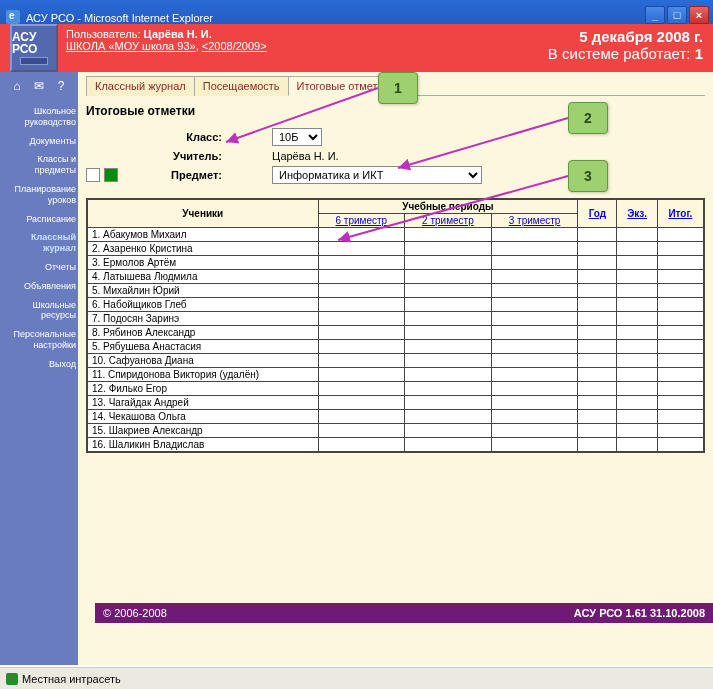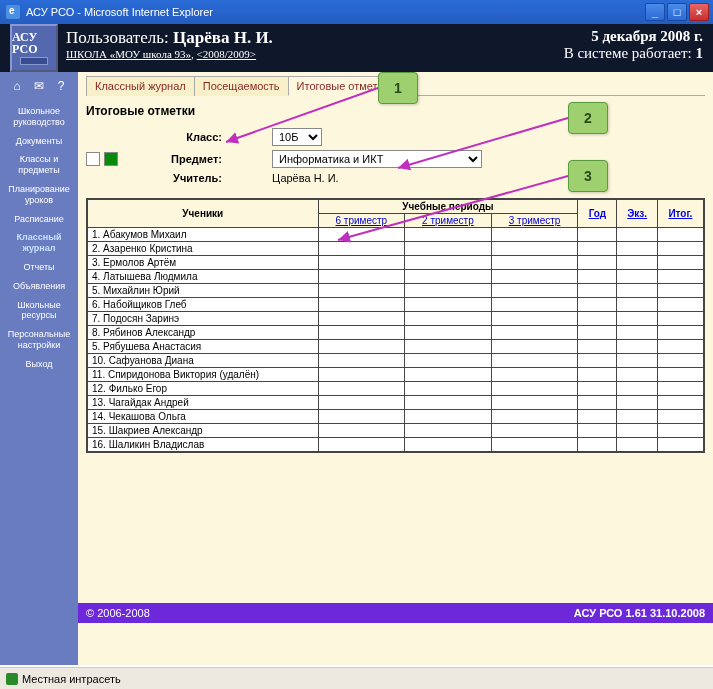--- a/index.html
+++ b/index.html
@@ -1,44 +1,44 @@
 <!DOCTYPE html>
 <html><head>
 <meta charset="utf-8">
 <style>
   * { box-sizing: border-box; margin: 0; padding: 0; }
   body { font-family: Tahoma, Arial, sans-serif; font-size: 11px; background: #fff; width: 713px; height: 689px; overflow: hidden; }
 
   
-  .titlebar { height: 24px; background: linear-gradient(#2a6bd6, #245cc0); display: flex; align-items: center; color: #fff; padding: 0 4px 0 6px; }
+  .titlebar { height: 24px; background: linear-gradient(#2a6bd6, #245cc0); display: flex; align-items: flex-end; color: #fff; padding: 0 4px 0 6px; }
   .titlebar .ie-icon { width: 14px; height: 14px; background: #4a90e2; border-radius: 2px; margin-right: 6px; position: relative; }
   .titlebar .ie-icon::after { content:"e"; color:#fff; font-weight:bold; font-size:10px; position:absolute; top:0; left:3px;}
   .titlebar .title-text { flex: 1; font-size: 11px; }
   .win-btns { display: flex; gap: 2px; }
   .win-btn { width: 20px; height: 18px; border: 1px solid #1a4aa0; border-radius: 2px; display:flex; align-items:center; justify-content:center; color:#fff; font-size:11px; font-weight:bold; background: linear-gradient(#4a8ae8,#2a6bd6);}
   .win-close { background: linear-gradient(#e86565,#c83030); border-color:#a02020;}
 
   
-  .header { background: #0f172a; color: #fff; padding: 4px 10px; height: 48px; display:flex;font-family:Liberation Serif, serif; }
+  .header { background: #ef4444; color: #fff; padding: 4px 10px; height: 48px; display:flex; }
   .logo-box { width: 48px; height: 48px; margin-top:-4px; margin-bottom:-4px; background:#5468b0; border:2px outset #8898d0; display:flex; flex-direction:column; align-items:center; justify-content:center; font-weight:bold; color:#fff; margin-right:8px;}
   .logo-box .l1{font-size:12px;line-height:1;}
   .logo-box .mon{width:28px;height:8px;background:#3a4c90;margin-top:2px;border:1px solid #8898d0;}
   .header-left { flex:1; }
-  .header-left .user { font-size:17px; }
+  .header-left .user { font-size:11px; }
   .header-left .school { font-size:11px; }
   .header-left .school a { color:#fff; text-decoration:underline; }
   .header-right { text-align:right; font-size:15px; }
 
   .body-row { display:flex; height: 593px; }
 
   
   .sidebar { width: 78px; background: #6a7cc0; color:#fff; display:flex; flex-direction:column; align-items:center; padding-top:6px;}
   .side-icons { display:flex; gap:6px; margin-bottom:8px;}
   .side-icons span{ width:16px;height:16px;display:inline-flex;align-items:center;justify-content:center; color:#fff; font-size:12px;}
-  .side-item { font-size:9px; text-align:center; padding:4px 2px; line-height:1.2; cursor:pointer; width:100%;}
+  .side-item { font-size:9px; text-align:right; padding:4px 2px; line-height:1.2; cursor:pointer; width:100%;}
   .side-item.active{ color:#c8e0ff; font-weight:bold;}
 
   
   .main { flex:1; background:#fdf7dd; padding: 4px 8px 8px 8px; position:relative; overflow:hidden;}
   .tabs { display:flex; }
   .tab { border:1px solid #aaa; border-bottom:none; background:#f8f0c8; padding:3px 8px; font-size:11px; color:#8a2a2a; cursor:pointer; margin-right:-1px;}
   .tab.active{ background:#fdf7dd; font-weight:normal; border-bottom:1px solid #fdf7dd; position:relative; z-index:1;}
   .tab-sep{border-bottom:1px solid #aaa; flex:1;}
   .page-title { font-weight:bold; font-size:12px; margin:8px 0 10px 0;}
   .filter-row { display:flex; align-items:center; margin:4px 0;gap:44px; }
@@ -54,21 +54,21 @@
 
   .grid-wrap{ margin-top:14px; border:1px solid #444; background:#fff;}
   table.grid { border-collapse:collapse; width:100%; font-size:10px;}
   table.grid th, table.grid td { border:1px solid #444; padding:1px 4px; text-align:left; height:14px; }
   table.grid th { background:#fdf7dd; font-weight:bold; text-align:center;}
   table.grid th.sub a{ color:#0000cc; text-decoration:underline; font-weight:normal;}
   .col-head-students{width:165px;}
   .col-sub{width:62px;}
   .col-small{width:28px;}
 
-  .footer-bar{ background:#6d28d9; color:#fff; font-size:11px; padding:4px 8px; display:flex; position:absolute; left:0;right:0; bottom:42px;}
+  .footer-bar{ background:#701a75; color:#fff; font-size:11px; padding:4px 8px; display:flex; position:absolute; left:17px;right:0; bottom:42px;}
   .footer-bar .fr{margin-left:auto;font-weight:bold;}
 
   
   .statusbar{ position:absolute; left:0; right:0; bottom:0; height:22px; background:#eceae0; border-top:1px solid #ccc; display:flex; align-items:center; font-size:11px; padding:0 6px;}
   .statusbar .st-left{flex:1;}
   .statusbar .st-net{display:flex;align-items:flex-start;gap:4px;}
   .net-icon{width:12px;height:12px;background:#2a8a2a;border-radius:2px;display:inline-block;}
 
   
   .callout{ position:absolute; width:40px; height:32px; background:#9ed070; border:1px solid #5a9a40; border-radius:4px; display:flex; align-items:center; justify-content:center; font-weight:bold; font-size:14px; color:#2a4a1a; box-shadow:1px 1px 3px rgba(0,0,0,0.2); z-index:50;}
@@ -142,33 +142,33 @@
     <div class="page-title">Итоговые отметки</div>
 
     <div class="filter-row">
       <div class="pad-icons"></div>
       <div class="filter-label">Класс:</div>
       <select class="sel-class">
         <option>10Б</option>
       </select>
     </div>
     <div class="filter-row">
+      <div class="pad-icons"></div>
+      <div class="teacher-label">Учитель:</div>
+      <span>Царёва Н. И.</span>
+    </div>
+    <div class="filter-row">
       <div class="icons pad-icons">
         <span class="ficon"></span>
         <span class="ficon xl"></span>
       </div>
       <div class="filter-label">Предмет:</div>
       <select class="sel-subject">
         <option>Информатика и ИКТ</option>
       </select>
-    </div>
-    <div class="filter-row">
-      <div class="pad-icons"></div>
-      <div class="teacher-label">Учитель:</div>
-      <span>Царёва Н. И.</span>
     </div>
 
     <div class="grid-wrap">
       <table class="grid">
         <thead>
           <tr>
             <th rowspan="2" class="col-head-students">Ученики</th>
             <th colspan="3">Учебные периоды</th>
             <th rowspan="2" class="col-small"><a href="#">Год</a></th>
             <th rowspan="2" class="col-small"><a href="#">Экз.</a></th>

